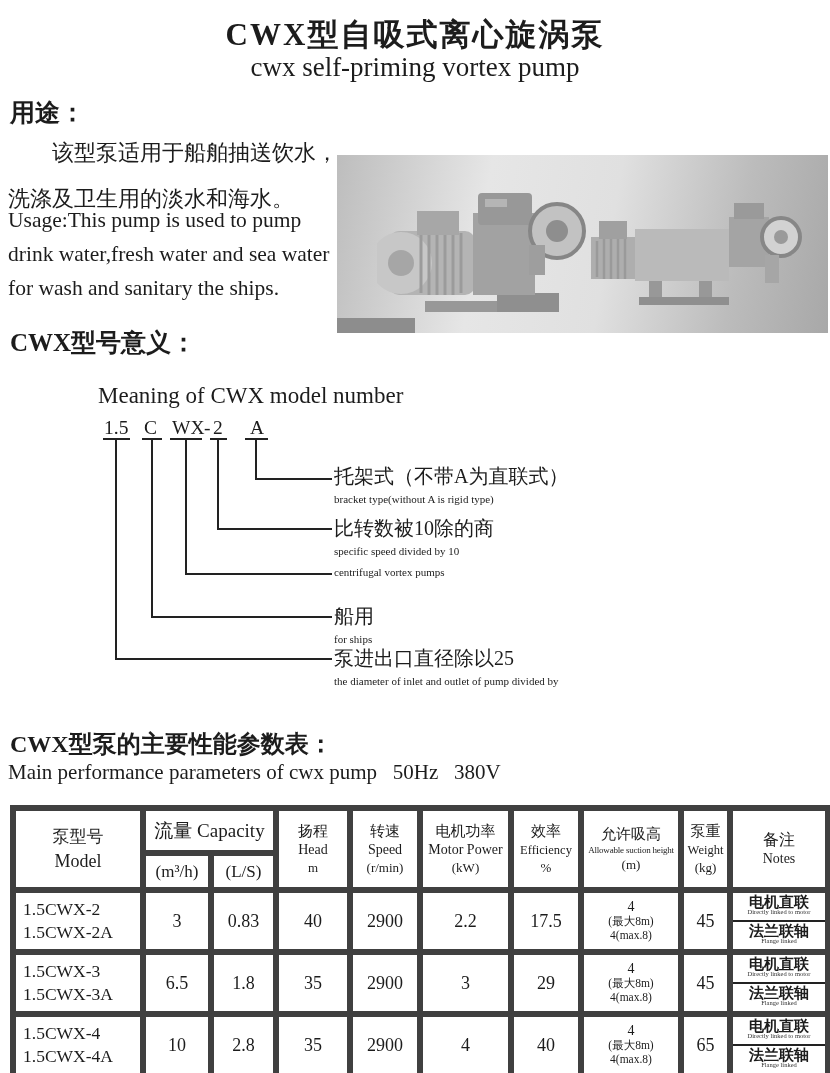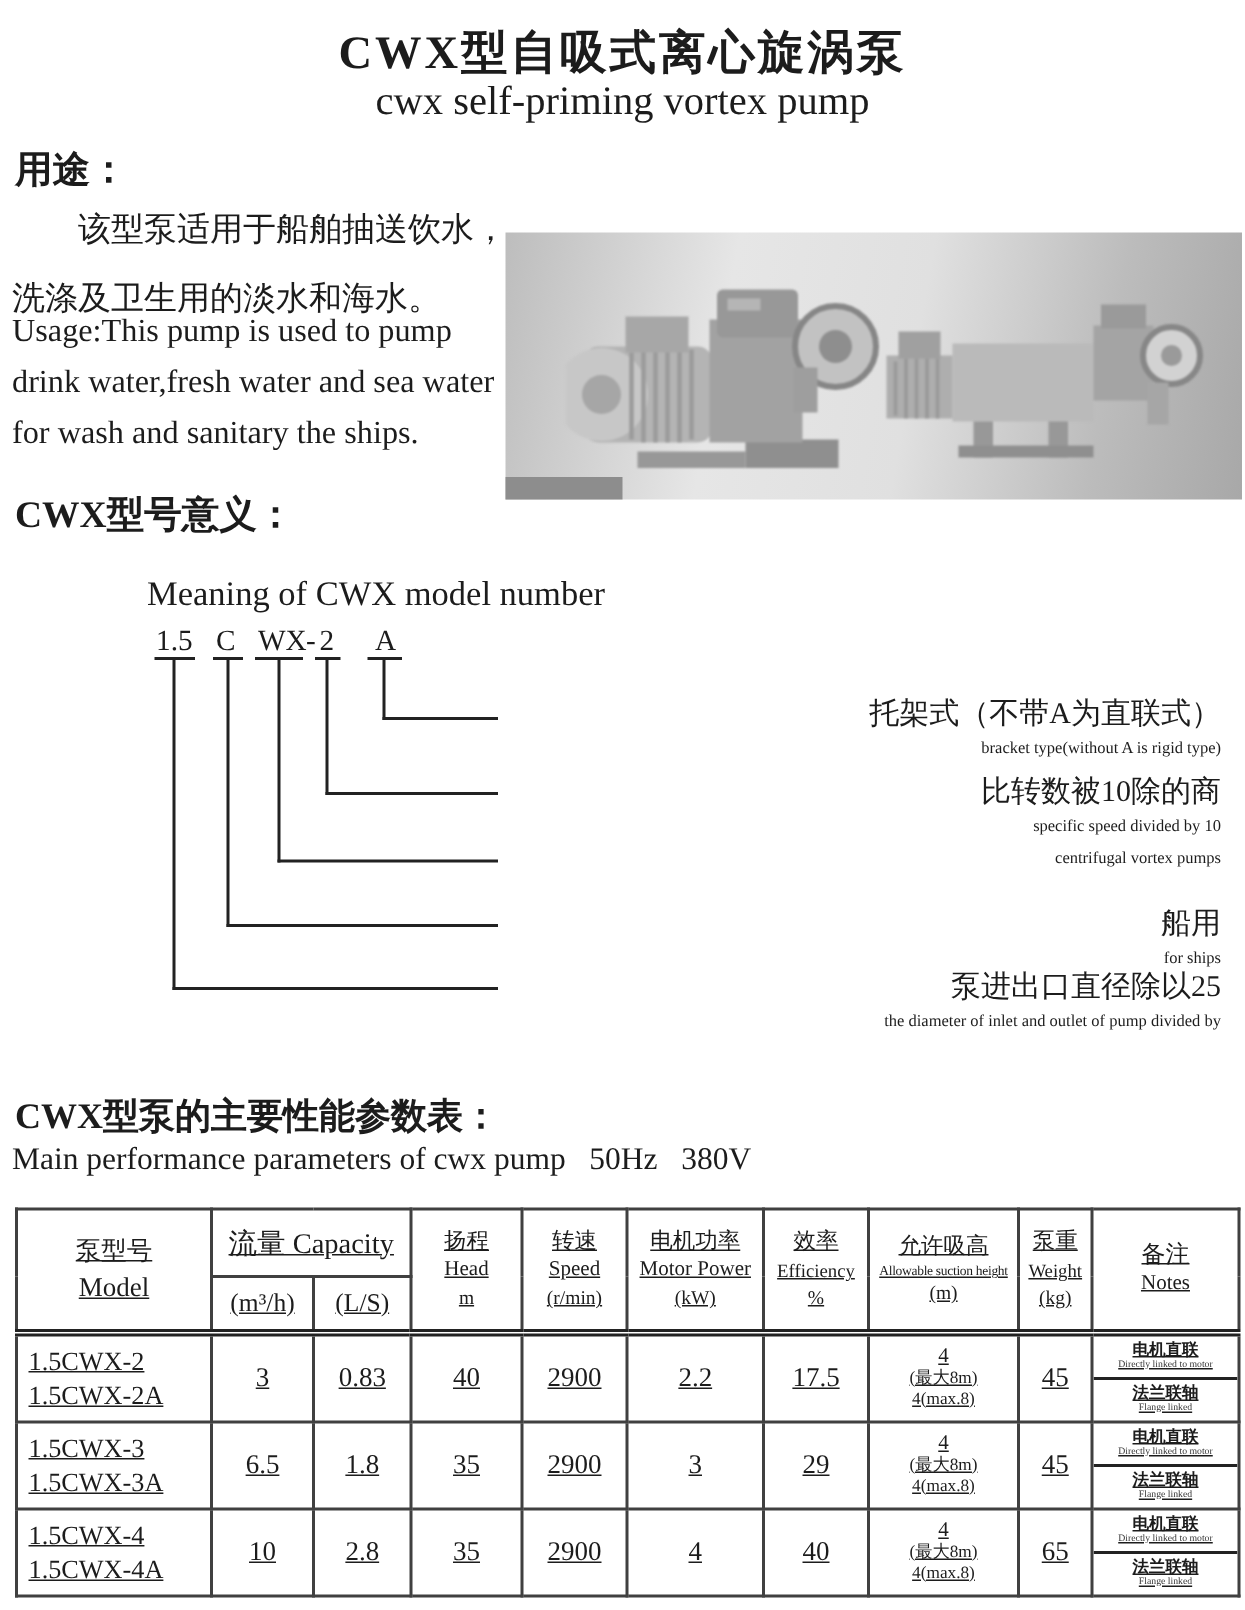--- a/index.html
+++ b/index.html
@@ -27,56 +27,56 @@
   .photo-dark-corner{left:0;bottom:0;width:78px;height:15px;background:#8d8d8d;}
   .pump-svg{filter:blur(0.6px);}
 
   
   .mm-heading{top:326px;left:10px;font-size:25px;font-weight:bold;}
   .mm-sub{top:383px;left:98px;font-size:23px;}
   .tok{top:417px;font-size:19.5px;}
   .uline{height:2px;background:#222;top:438px;}
   .vline{width:2px;background:#222;}
   .hline{height:2px;background:#222;}
-  .mm-label{width:480px;text-align:right;}
+  .mm-label{width:480px;}
   .mm-label .zh{font-size:20px;line-height:24px;}
   .mm-label .en{font-size:11px;line-height:23px;}
 
   
   .params-zh{top:728px;left:10px;font-size:24px;font-weight:bold;}
   .params-en{top:760px;left:8px;font-size:21px;white-space:pre;}
 
   
   table.params{
     position:absolute;left:10px;top:805px;width:815px;
     border-collapse:collapse;table-layout:fixed;
   }
   table.params th,table.params td{
-    border:2px solid #404040;text-align:center;vertical-align:middle;
-    padding:0;font-weight:normal;overflow:hidden;text-decoration:underline;
+    border:6px solid #404040;text-align:center;vertical-align:middle;
+    padding:0;font-weight:normal;overflow:hidden;
   }
   .hb{border-bottom:5px double #222 !important;}
   tr.hrow1{height:45px;} tr.hrow2{height:37px;} tr.brow{height:56px;margin-left:12px;}
   .h-zh{font-size:15px;line-height:19px;}
   .h-en{font-size:14px;line-height:18px;}
   .h-unit{font-size:13px;line-height:17px;}
   .h-cap{font-size:19px;}
   .h-model .h-zh{font-size:17px;line-height:24px;}
   .h-model .h-en{font-size:18px;line-height:24px;}
   .h-suction .h-en{font-size:9px;letter-spacing:-0.2px;line-height:12px;}
   .h-notes .h-zh{font-size:16px;line-height:20px;}
   .model-cell{text-align:left !important;padding-left:7px !important;font-size:17.5px;line-height:23px;}
   .num-cell{font-size:18px;}
   .suction-cell div{line-height:14px;}
   .suc-1{font-size:14px;}
   .suc-2,.suc-3{font-size:11.5px;}
   .notes-cell{padding:0 !important;}
   .note-half{height:27px;display:flex;flex-direction:column;justify-content:center;}
   .note-top{border-bottom:2px solid #222;}
-  .note-zh{font-size:11px;font-weight:bold;line-height:11px;}
+  .note-zh{font-size:15px;font-weight:bold;line-height:11px;}
   .note-en{font-size:6.5px;line-height:8px;color:#333;}
 </style>
 </head>
 <body>
 
 <div class="abs title-zh">CWX型自吸式离心旋涡泵</div>
 <div class="abs title-en">cwx self-priming vortex pump</div>
 
 <div class="abs usage-heading">用途：</div>
 <div class="abs zh-para">

